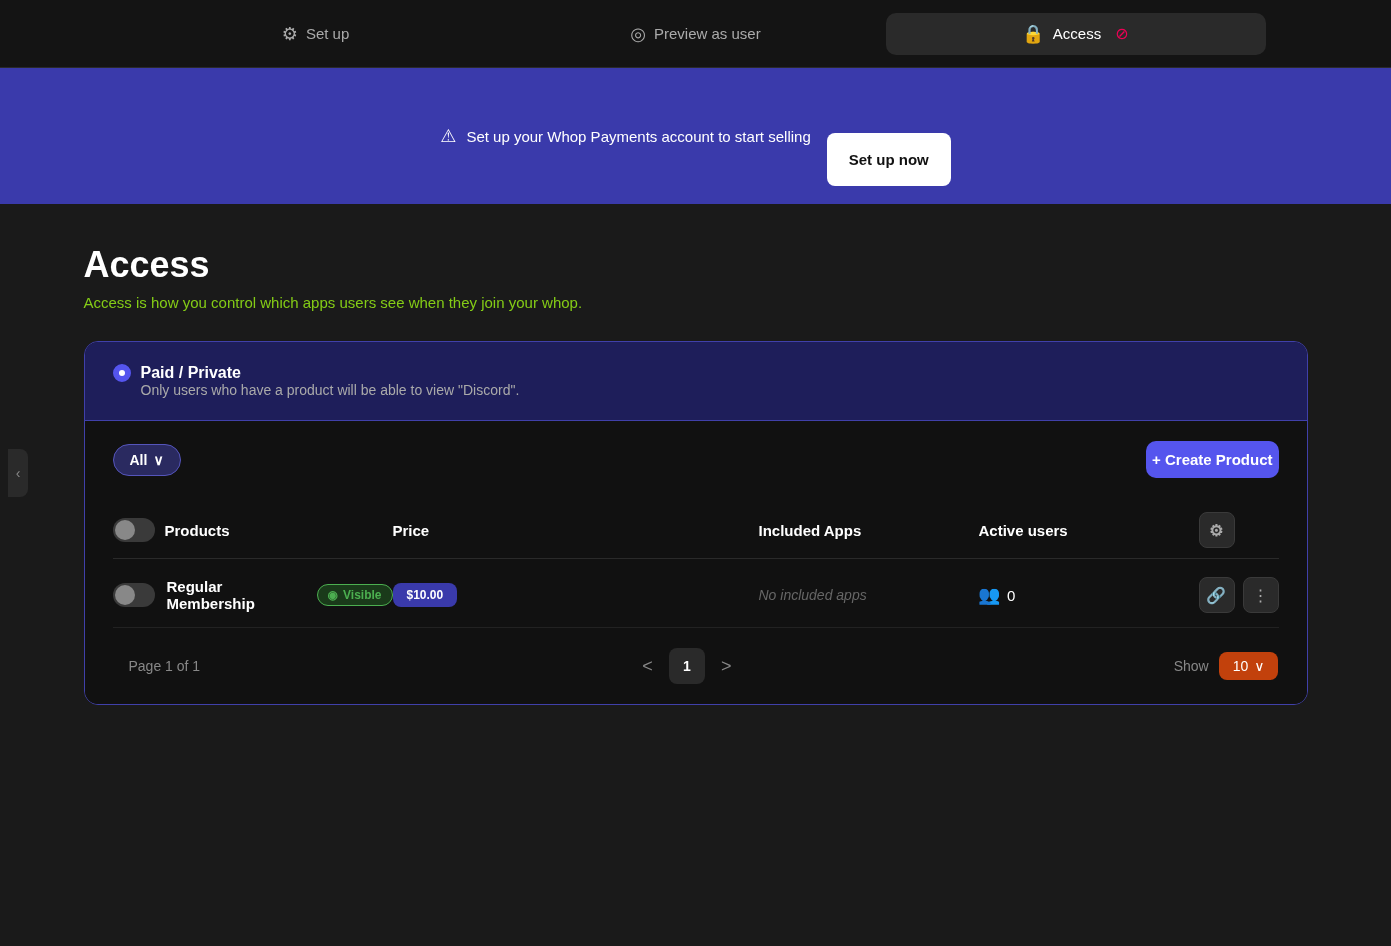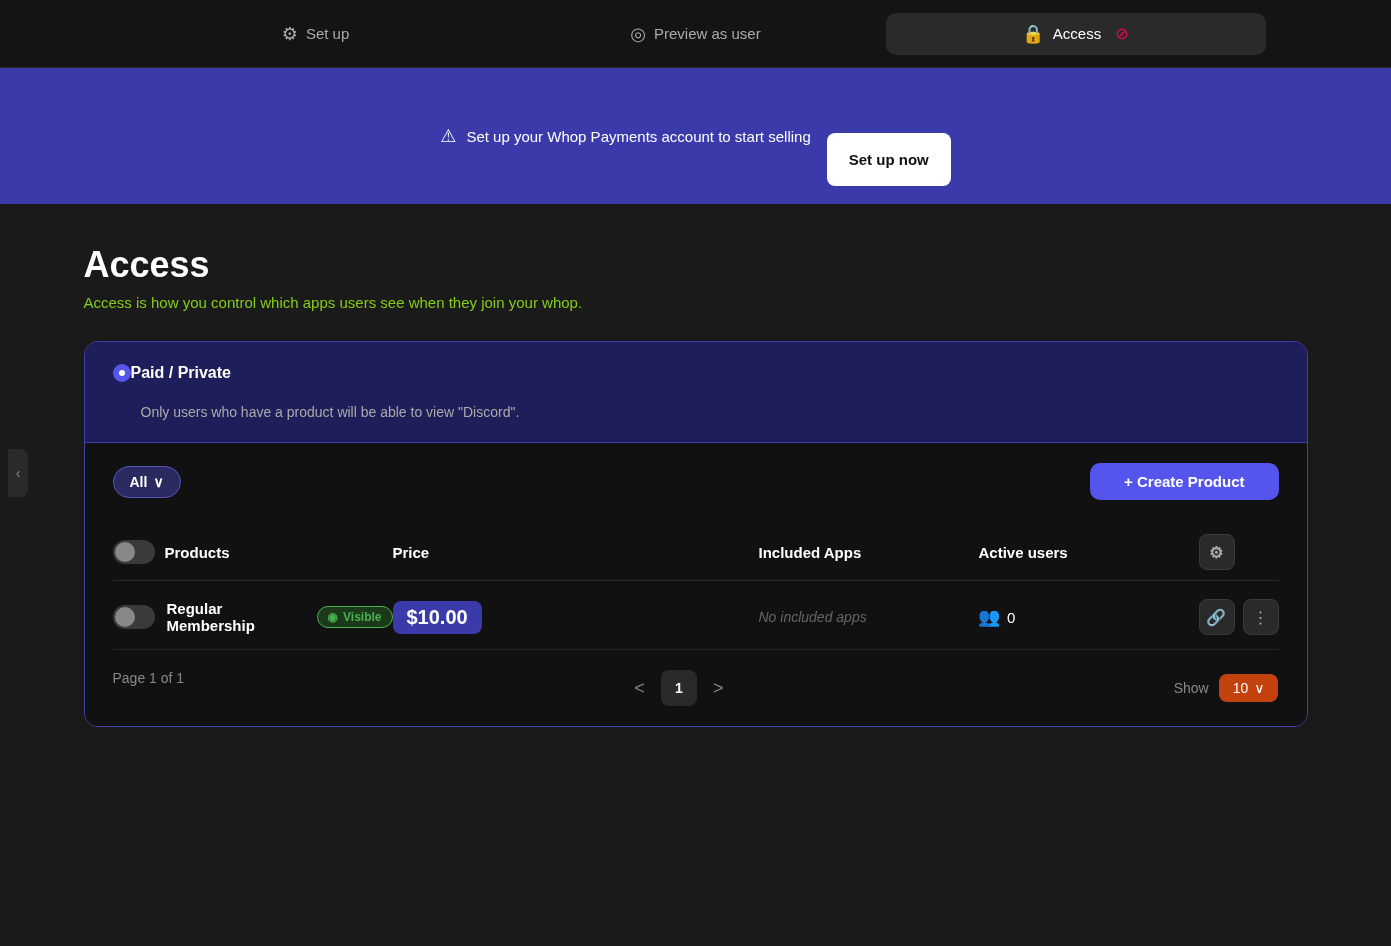--- a/index.html
+++ b/index.html
@@ -108,21 +108,22 @@
 
     
     .paid-private-section {
       background: #1e1e5a;
       padding: 22px 28px;
       border-bottom: 1.5px solid #4040aa;
     }
     .paid-private-header {
       display: flex;
       align-items: center;
-      margin-bottom: 22px;
+      gap: 10px;
+      margin-bottom: 0;
     }
     .radio-dot {
       width: 18px;
       height: 18px;
       border-radius: 50%;
       background: #5555ee;
       border: 2px solid #5555ee;
       display: flex;
       align-items: center;
       justify-content: center;
@@ -170,21 +171,21 @@
       cursor: pointer;
       display: flex;
       align-items: center;
       gap: 6px;
     }
     .create-product-btn {
       background: #5555ee;
       color: #fff;
       border: none;
       border-radius: 10px;
-      padding: 10px 34px;
+      padding: 10px 6px;
       font-size: 15px;
       font-weight: 600;
       cursor: pointer;
       display: flex;
       align-items: center;
       gap: 8px;
     }
 
     
     .table-header {
@@ -254,21 +255,21 @@
       font-weight: 600;
       display: flex;
       align-items: center;
       gap: 5px;
     }
     .price-badge {
       background: #3a3aab;
       color: #fff;
       border-radius: 8px;
       padding: 5px 14px;
-      font-size: 20px;
+      font-size: 12px;
       font-weight: 700;
       display: inline-block;
     }
     .no-apps-text {
       color: #666;
       font-size: 14px;
       font-style: italic;
     }
     .active-users-cell {
       display: flex;
@@ -293,23 +294,25 @@
       align-items: center;
       justify-content: center;
       cursor: pointer;
       color: #aaa;
       font-size: 16px;
     }
 
     
     .pagination {
       display: flex;
+      align-items: center;
       justify-content: space-between;
       padding-top: 16px;
       margin-top: 4px;
+      margin-left: 16px;
     }
     .page-info {
       color: #888;
       font-size: 14px;
     }
     .pagination-controls {
       display: flex;
       align-items: center;
       gap: 8px;
     }

